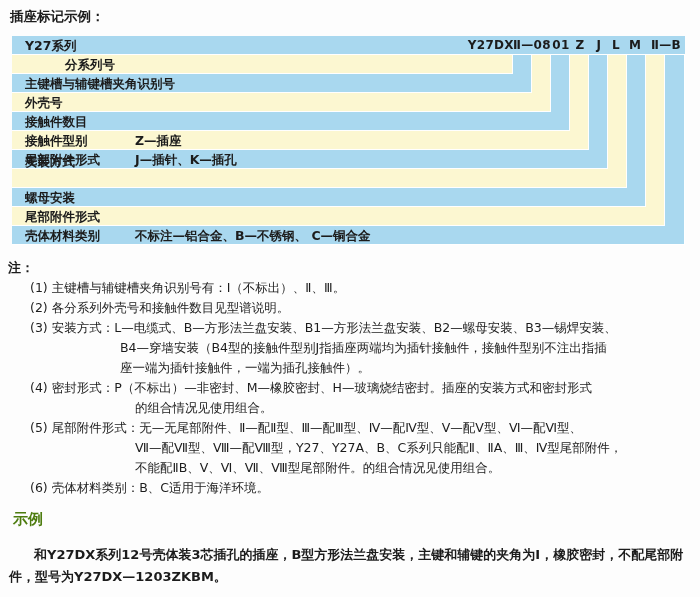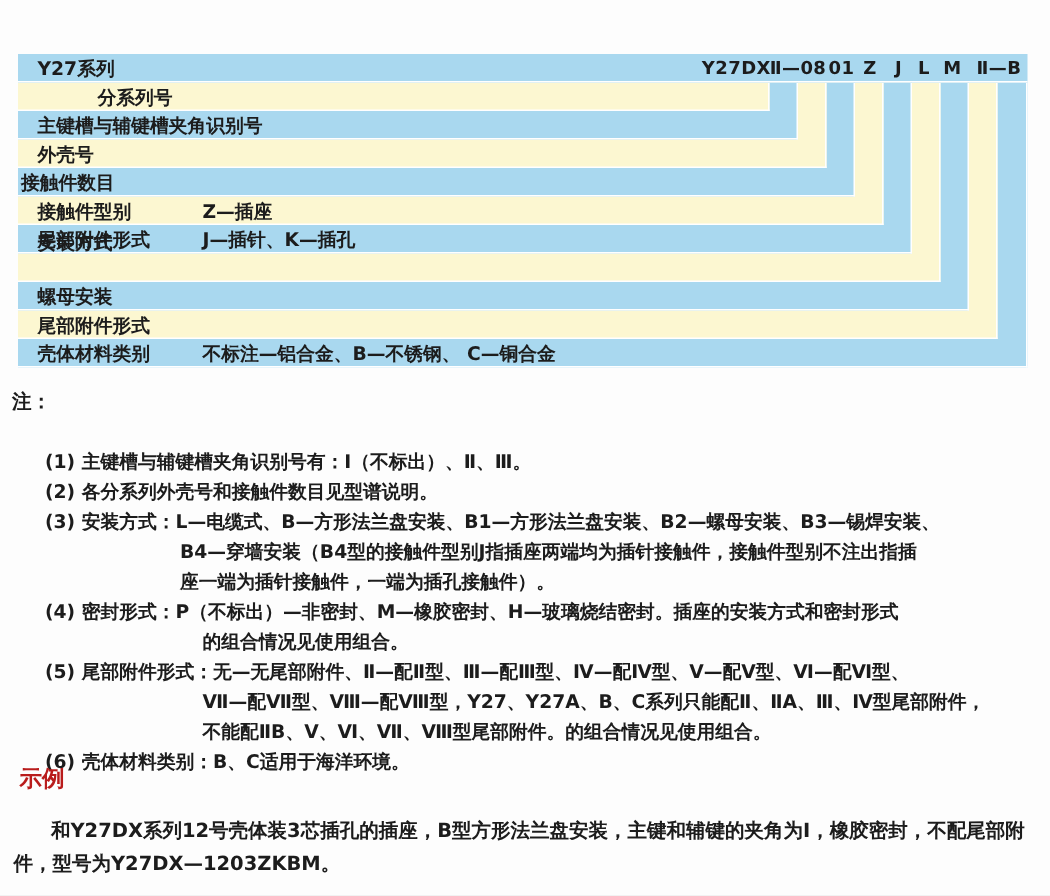--- a/index.html
+++ b/index.html
@@ -18,50 +18,51 @@
         box-shadow:inset 0 -1px 0 #ffffff;}
   .rowlabel{position:absolute;height:19px;line-height:19px;
         font-size:12.5px;font-weight:700;}
   .rowvalue{position:absolute;height:19px;line-height:19px;
         font-size:12.5px;font-weight:700;}
   .code-seg{position:absolute;top:36px;height:19px;line-height:19px;
         font-size:12px;font-weight:700;transform:translateX(-50%);
         letter-spacing:0.3px;}
   
   .note-head{font-size:13px;font-weight:700;}
-  .note-line{position:absolute;font-size:12.5px;font-weight:700;
-        line-height:20px;white-space:nowrap;margin-top:20px;}
+  .note-line{position:absolute;font-size:12.5px;font-weight:400;
+        line-height:20px;white-space:nowrap;}
   
   #example-heading{font-size:15px;font-weight:700;}
   .example-line{position:absolute;font-size:13px;font-weight:600;
         line-height:20px;white-space:nowrap;}
 </style>
 </head>
 <body>
 
 <div id="canvas">
 
+  <div id="page-title" class="abs" style="left:10px;top:8px;">插座标记示例：</div>
 
   <div id="diagram">
       <div class="rect" style="width: 673px; height: 190px; background: rgb(169, 216, 239);"></div>
       <div class="rect" style="width: 653px; height: 171px; background: rgb(252, 247, 209);"></div>
       <div class="rect" style="width: 634px; height: 152px; background: rgb(169, 216, 239);"></div>
       <div class="rect" style="width: 615px; height: 133px; background: rgb(252, 247, 209);"></div>
       <div class="rect" style="width: 596px; height: 114px; background: rgb(169, 216, 239);"></div>
       <div class="rect" style="width: 577px; height: 95px; background: rgb(252, 247, 209);"></div>
       <div class="rect" style="width: 558px; height: 76px; background: rgb(169, 216, 239);"></div>
       <div class="rect" style="width: 539px; height: 57px; background: rgb(252, 247, 209);"></div>
       <div class="rect" style="width: 520px; height: 38px; background: rgb(169, 216, 239);"></div>
       <div class="rect" style="width: 501px; height: 19px; background: rgb(252, 247, 209);"></div>
       <div class="band1" style="width: 673px; background: rgb(169, 216, 239);"></div>
       <div class="rowlabel" style="left: 25px; top: 36px;">Y27系列</div>
       <div class="rowlabel" style="left: 25px; top: 55px; margin-left: 40px;">分系列号</div>
       <div class="rowlabel" style="left: 25px; top: 74px;">主键槽与辅键槽夹角识别号</div>
       <div class="rowlabel" style="left: 25px; top: 93px;">外壳号</div>
-      <div class="rowlabel" style="left: 14px; top: 112px; text-align: center;">接触件数目</div>
+      <div class="rowlabel" style="left: 25px; top: 112px; text-align: center;">接触件数目</div>
       <div class="rowlabel" style="left: 25px; top: 131px;">接触件型别</div>
       <div class="rowvalue" style="left: 135px; top: 131px;">Z—插座</div>
       <div class="rowlabel" style="left: 25px; top: 150px;">尾部附件形式</div>
       <div class="rowvalue" style="left: 135px; top: 150px;">J—插针、K—插孔</div>
       <div class="rowlabel" style="left: 25px; top: 152px;">安装方式</div>
       <div class="rowlabel" style="left: 25px; top: 188px;">螺母安装</div>
       <div class="rowlabel" style="left: 25px; top: 207px;">尾部附件形式</div>
       <div class="rowlabel" style="left: 25px; top: 226px;">壳体材料类别</div>
       <div class="rowvalue" style="left: 135px; top: 226px;">不标注—铝合金、B—不锈钢、 C—铜合金</div>
       <div class="code-seg" style="left: 481px;">Y27</div>
@@ -83,19 +84,19 @@
       <div class="note-line" style="left: 120px; top: 338px;">B4—穿墙安装（B4型的接触件型别J指插座两端均为插针接触件，接触件型别不注出指插</div>
       <div class="note-line" style="left: 120px; top: 358px;">座一端为插针接触件，一端为插孔接触件）。</div>
       <div class="note-line" style="left: 30px; top: 378px;">(4) 密封形式：P（不标出）—非密封、M—橡胶密封、H—玻璃烧结密封。插座的安装方式和密封形式</div>
       <div class="note-line" style="left: 135px; top: 398px;">的组合情况见使用组合。</div>
       <div class="note-line" style="left: 30px; top: 418px;">(5) 尾部附件形式：无—无尾部附件、Ⅱ—配Ⅱ型、Ⅲ—配Ⅲ型、Ⅳ—配Ⅳ型、Ⅴ—配Ⅴ型、Ⅵ—配Ⅵ型、</div>
       <div class="note-line" style="left: 135px; top: 438px;">Ⅶ—配Ⅶ型、Ⅷ—配Ⅷ型，Y27、Y27A、B、C系列只能配Ⅱ、ⅡA、Ⅲ、Ⅳ型尾部附件，</div>
       <div class="note-line" style="left: 135px; top: 458px;">不能配ⅡB、Ⅴ、Ⅵ、Ⅶ、Ⅷ型尾部附件。的组合情况见使用组合。</div>
       <div class="note-line" style="left: 30px; top: 478px;">(6) 壳体材料类别：B、C适用于海洋环境。</div>
     </div>
 
-  <div id="example-heading" class="abs" style="left: 13px; top: 510px; color: #b91c1c;">示例</div>
+  <div id="example-heading" class="abs" style="left: 13px; top: 510px; color: #4d7c0f;">示例</div>
   <div id="example">
       <div class="example-line" style="left: 34px; top: 545px;">和Y27DX系列12号壳体装3芯插孔的插座，B型方形法兰盘安装，主键和辅键的夹角为Ⅰ，橡胶密封，不配尾部附</div>
       <div class="example-line" style="left: 9px; top: 567px;">件，型号为Y27DX—1203ZKBM。</div>
     </div>
 
 </div>
 
 </body></html>

